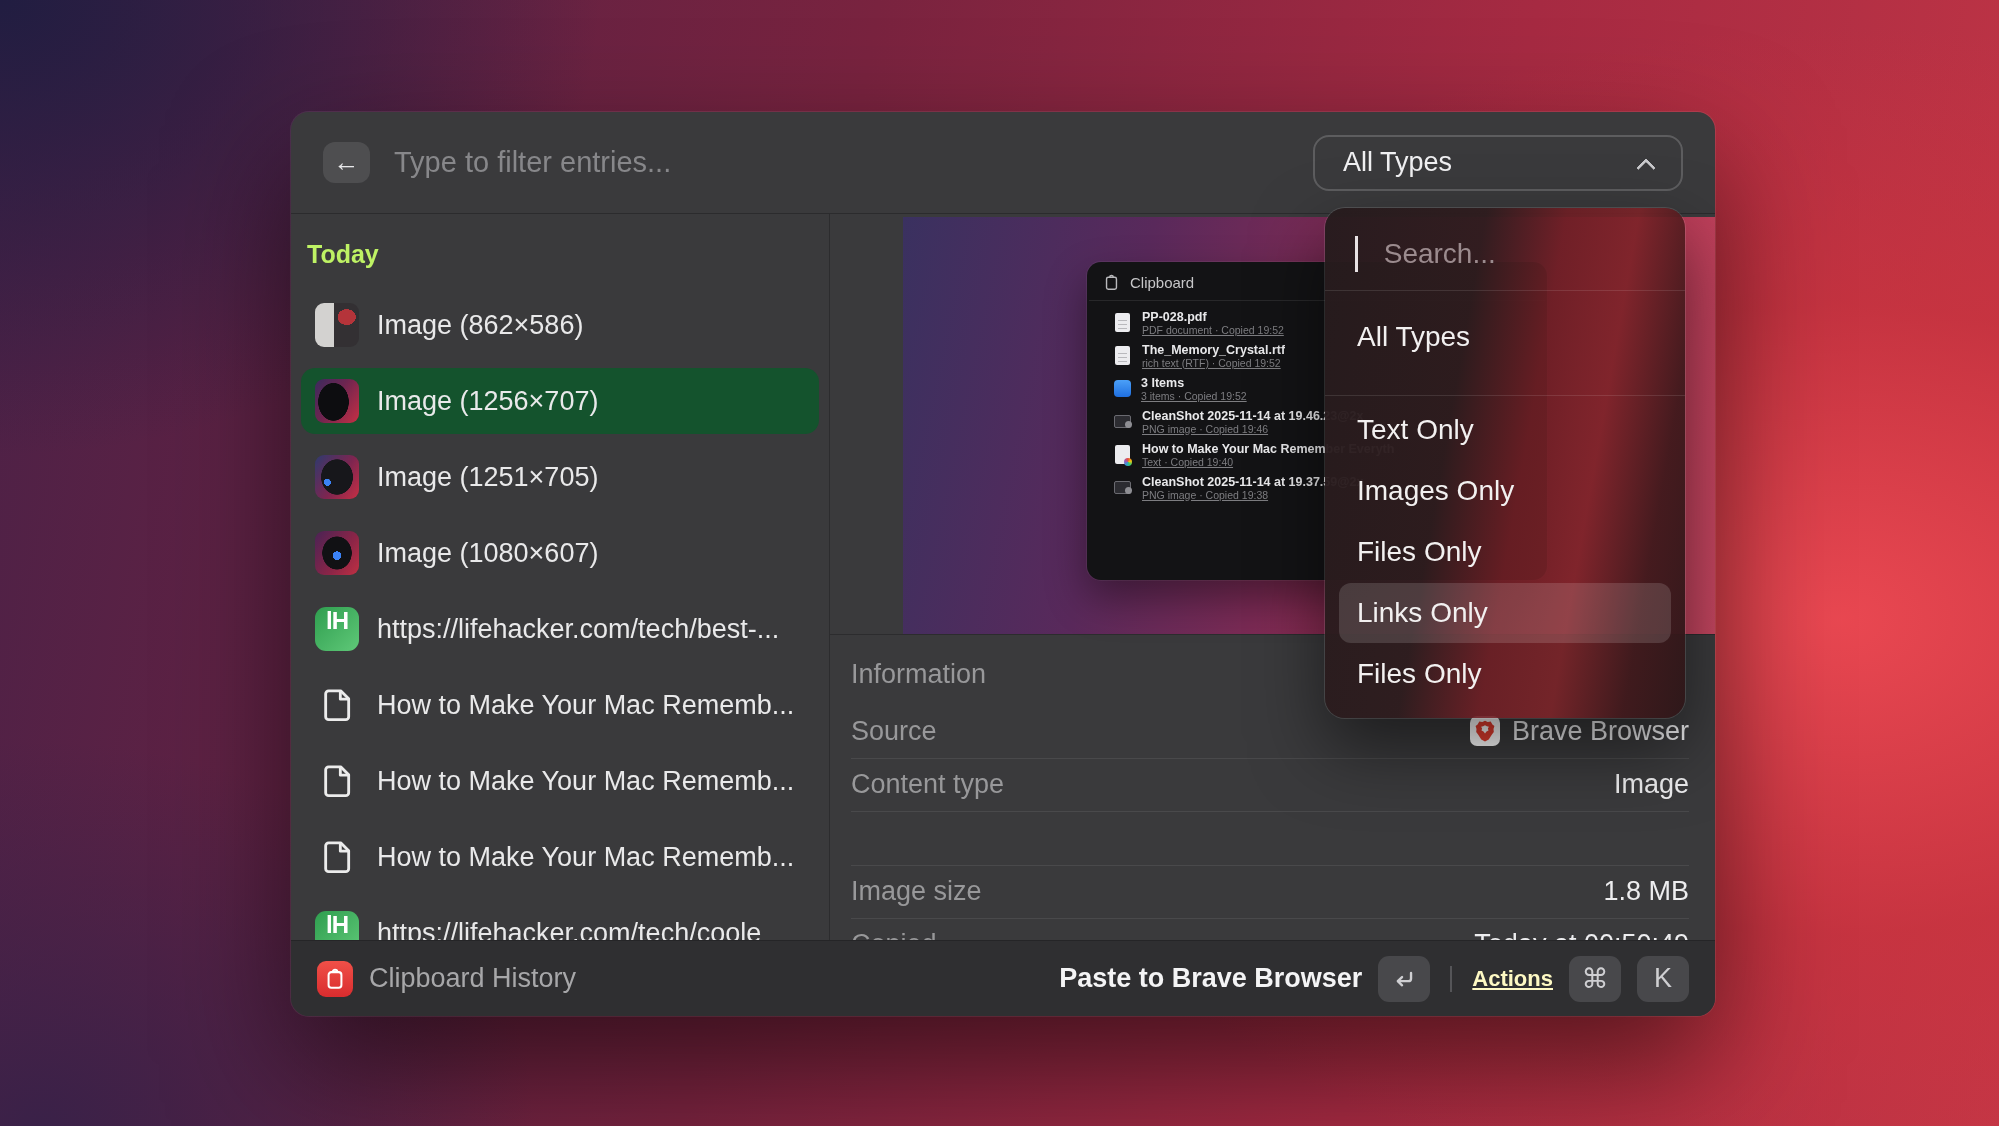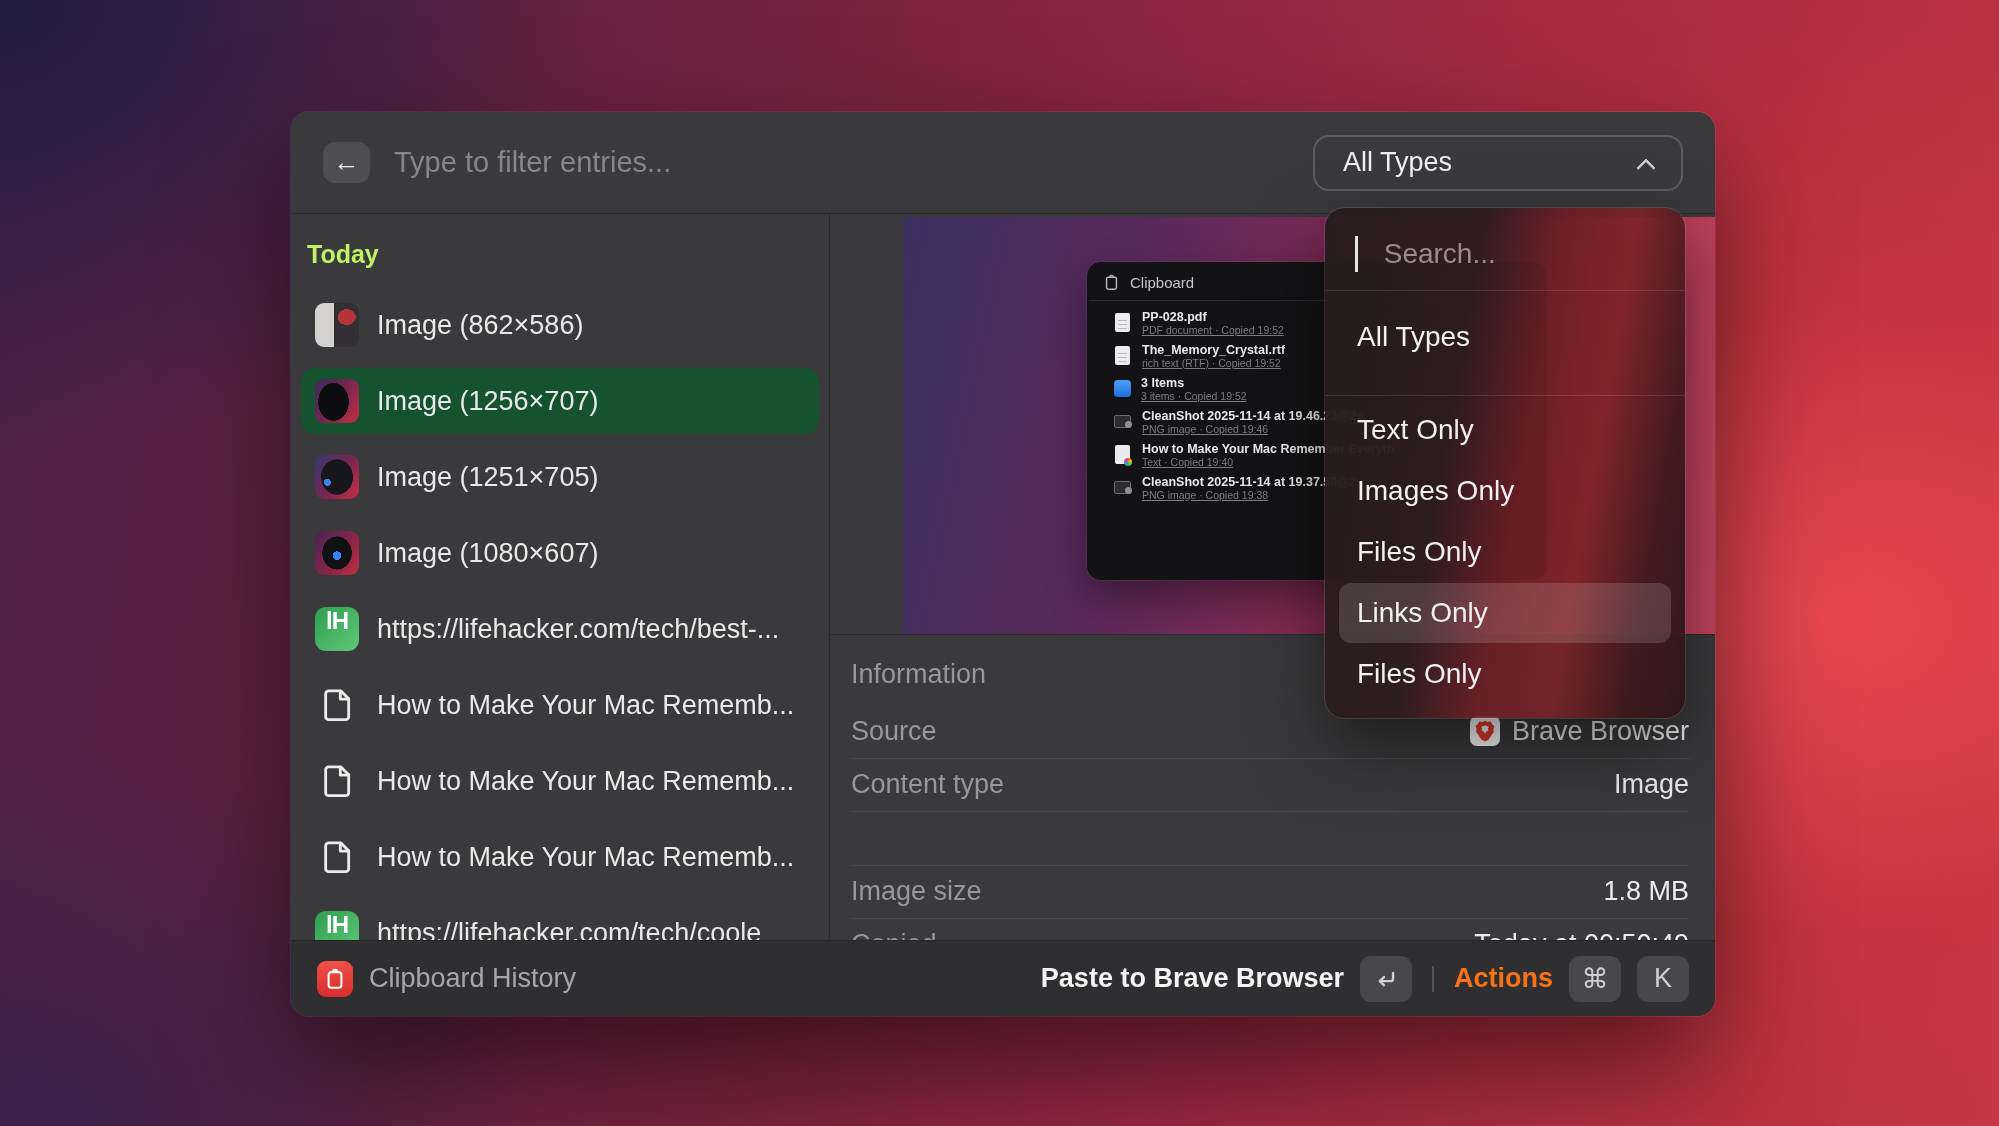--- a/index.html
+++ b/index.html
@@ -84,21 +84,21 @@
   
   .footer { position:absolute; left:0; right:0; bottom:0; height:76px; background:#2f2f31; border-top:1px solid #252527;
     display:flex; align-items:center; padding:0 26px; }
   .app-icon { width:36px; height:36px; border-radius:9px; background:linear-gradient(180deg,#f05048,#d92c2e); display:flex; align-items:center; justify-content:center; }
   .app-name { margin-left:16px; font-size:27px; color:#a7a7a9; }
   .footer-right { margin-left:auto; display:flex; align-items:center; gap:16px; }
   .paste-label { font-size:27px; font-weight:700; color:#f4f4f5; }
   .keycap { min-width:52px; height:46px; padding:0 10px; background:#48484b; border-radius:11px; display:flex; align-items:center; justify-content:center;
     color:#cfcfd2; font-size:27px; }
   .foot-div { width:2px; height:26px; background:#55555      8; background:#555558; margin:0 4px; }
-  .actions-label { font-size:27px; font-weight:600; color:#f97316; }
+  .actions-label { font-size:22px; font-weight:600; color:#fef9c3;text-decoration:underline; }
 
   
   .dropdown { position:absolute; left:1034px; top:96px; width:360px; height:510px; border-radius:20px; overflow:hidden;
     background:linear-gradient(100deg, rgba(38,27,29,.97) 0%, rgba(46,28,30,.96) 36%, rgba(108,30,36,.93) 54%, rgba(122,34,39,.9) 70%, rgba(64,25,28,.96) 86%, rgba(46,23,25,.97) 100%);
     box-shadow:0 0 0 1px rgba(255,255,255,.12), 0 30px 70px rgba(0,0,0,.5); }
   .dd-search { position:absolute; left:30px; top:24px; right:24px; height:44px; display:flex; align-items:center; }
   .caret { width:3px; height:36px; background:#e8e2e4; margin-right:2px; }
   .dd-input { background:transparent; border:none; outline:none; font-size:28px; color:#efe9ea; width:100%; font-family:inherit;margin-left:24px; }
   .dd-input::placeholder { color:#9b8b8e; }
   .dd-div { position:absolute; left:0; right:0; height:1px; background:rgba(255,255,255,.11); }

